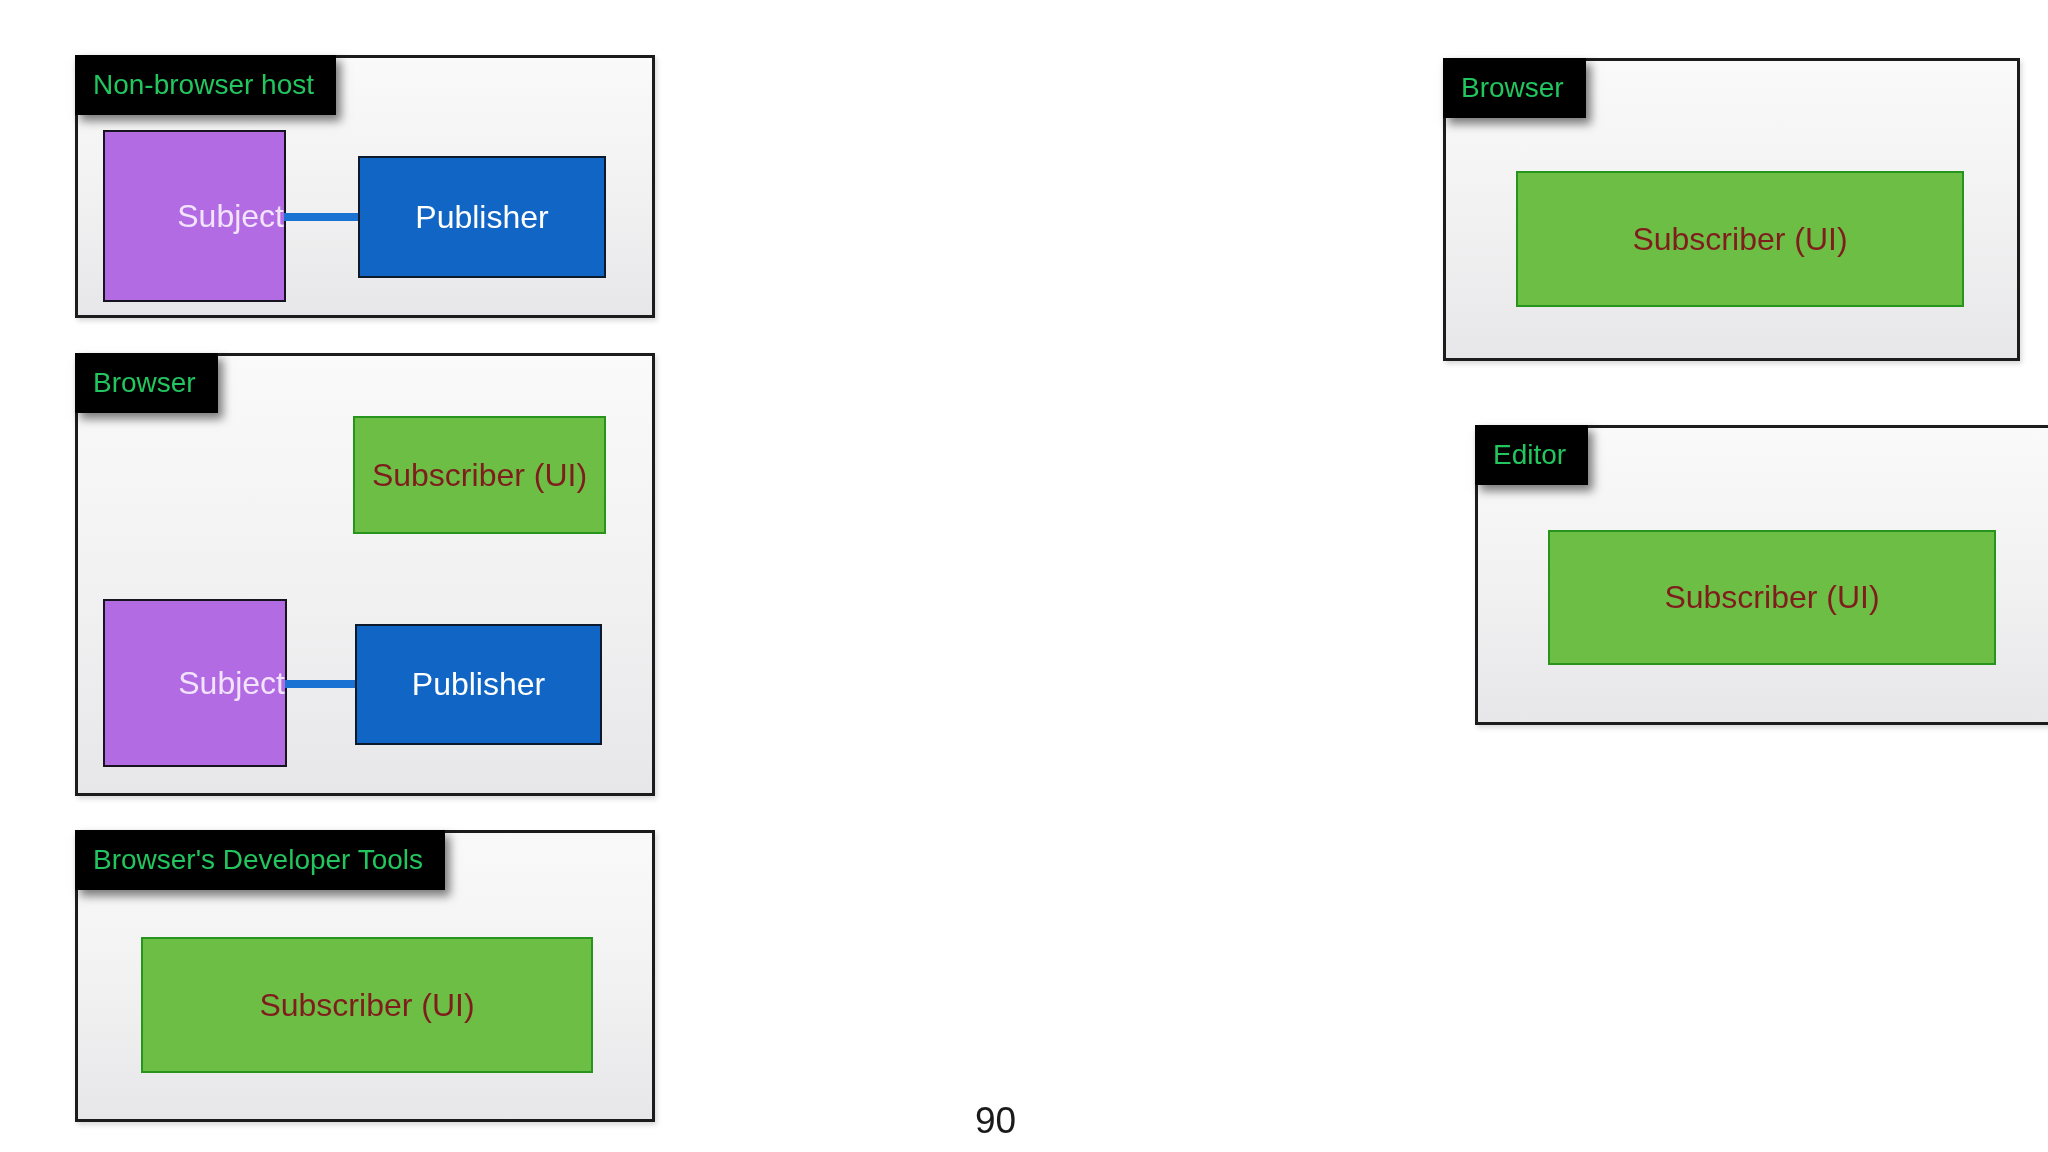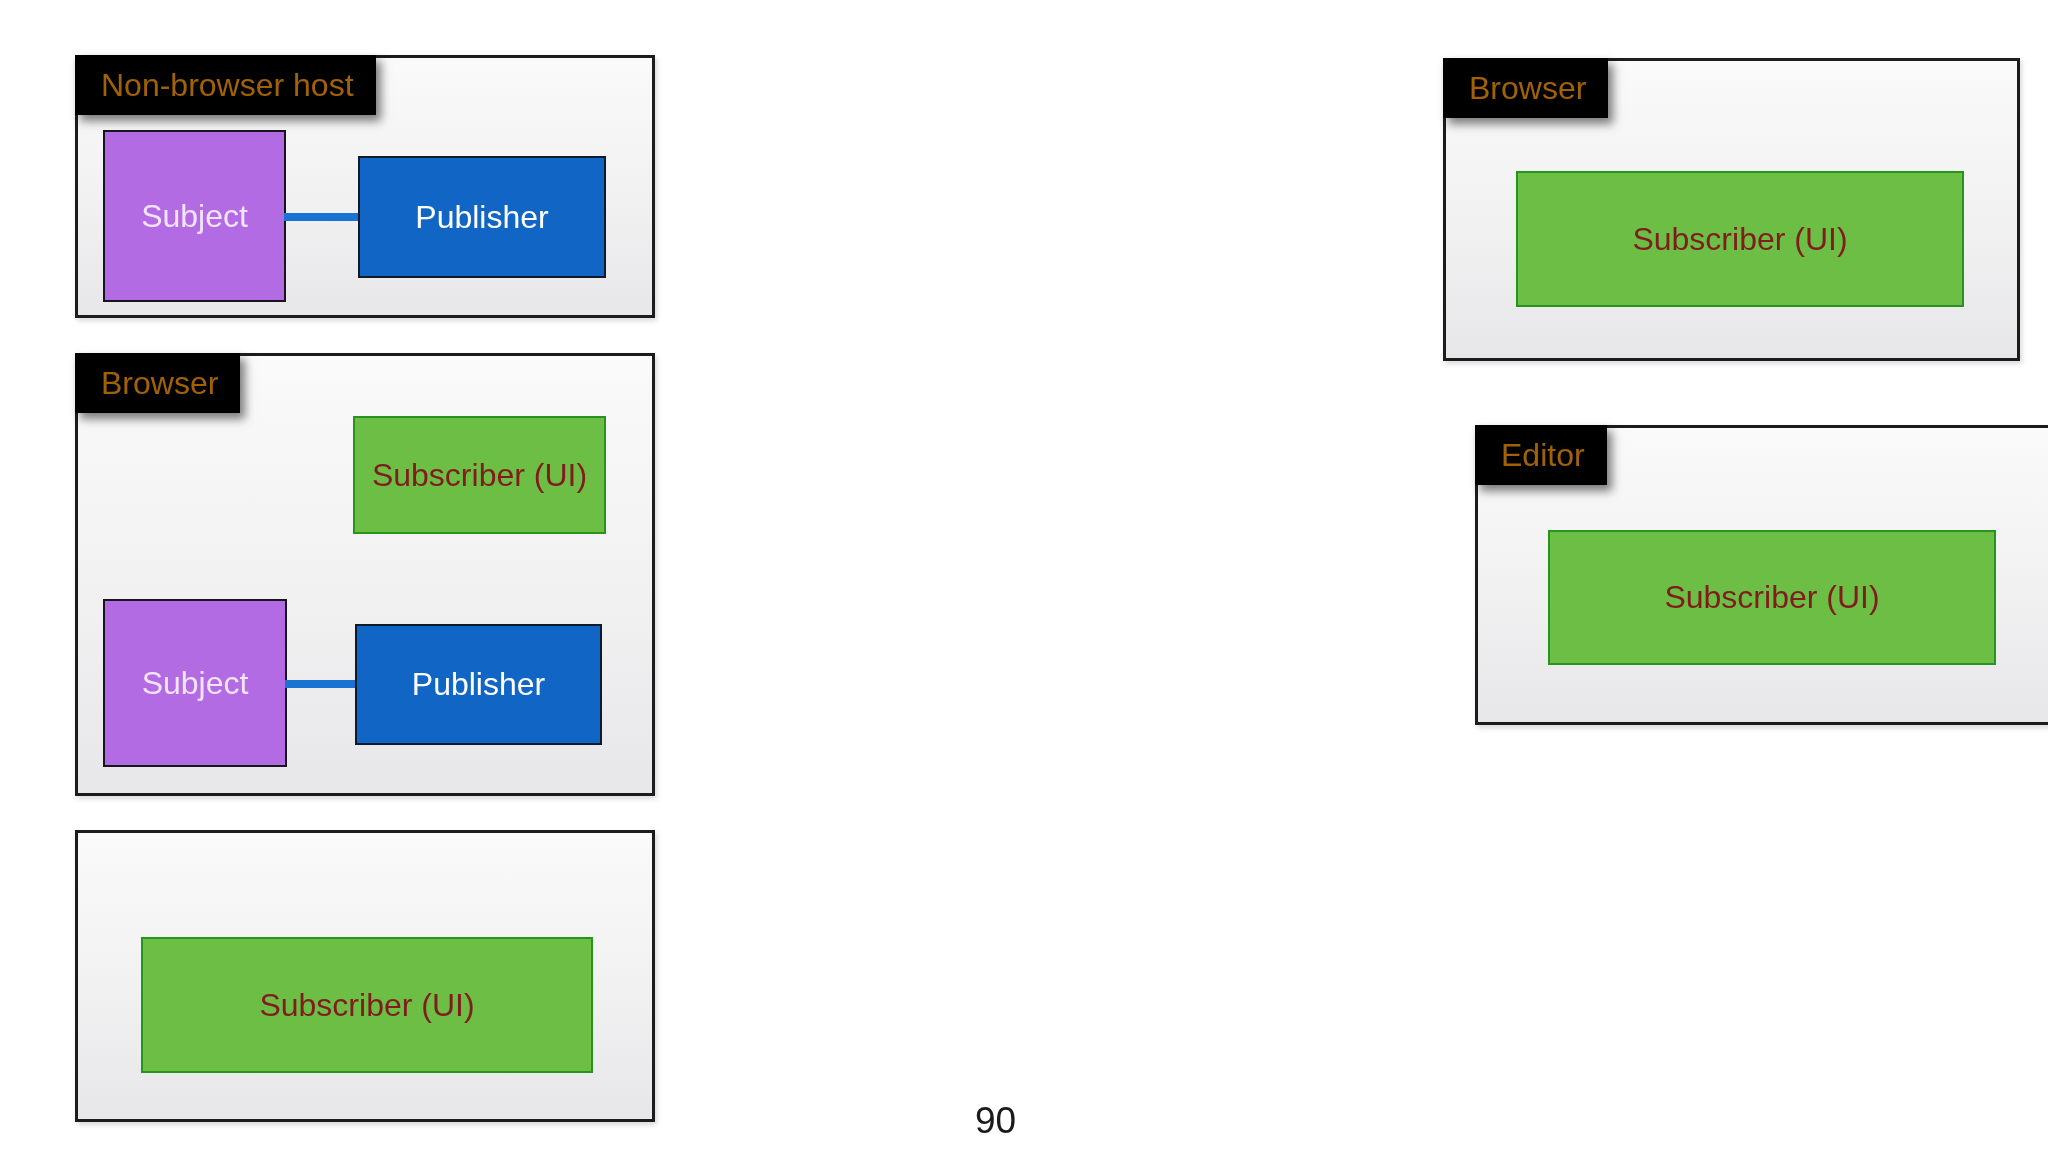--- a/index.html
+++ b/index.html
@@ -20,40 +20,41 @@
     box-sizing: border-box;
     background: linear-gradient(180deg, #fafafa 0%, #f1f1f2 55%, #e7e7e9 100%);
     border: 3px solid #1c1c1c;
     box-shadow: 2px 3px 5px rgba(0,0,0,0.15);
   }
   .tab {
     position: absolute;
     top: -3px;
     left: -3px;
     background: #000000;
-    color: #a16207;
-    font-size: 32px;
+    color: #22c55e;
+    font-size: 28px;
     line-height: 32px;
-    padding: 14px 22px 14px 26px;
+    padding: 14px 22px 14px 18px;
     white-space: nowrap;
     box-shadow: 5px 6px 9px rgba(0,0,0,0.5);
   }
   .node {
     position: absolute;
     box-sizing: border-box;
     display: flex;
     align-items: center;
     justify-content: center;
     font-size: 32px;
     text-align: center;
   }
   .node-subject {
     background: #b26be3;
     border: 2px solid #17141f;
     color: #f2e4fd;
+    justify-content: flex-end;
   }
   .node-publisher {
     background: #1166c5;
     border: 2px solid #0d1a2b;
     color: #ffffff;
   }
   .node-subscriber {
     background: #6cbf44;
     border: 2px solid #26941d;
     color: #7f1d1d;
@@ -126,20 +127,23 @@
     <div class="node node-subject">
       <span>Subject</span>
     </div>
     <div class="connector"></div>
     <div class="node node-publisher">
       <span>Publisher</span>
     </div>
   </section>
 
   <section class="frame" id="frame-devtools">
+    <div class="tab">
+      <span>Browser's Developer Tools</span>
+    </div>
     <div class="node node-subscriber">
       <span>Subscriber (UI)</span>
     </div>
   </section>
 
   <section class="frame" id="frame-browser-right">
     <div class="tab">
       <span>Browser</span>
     </div>
     <div class="node node-subscriber">

